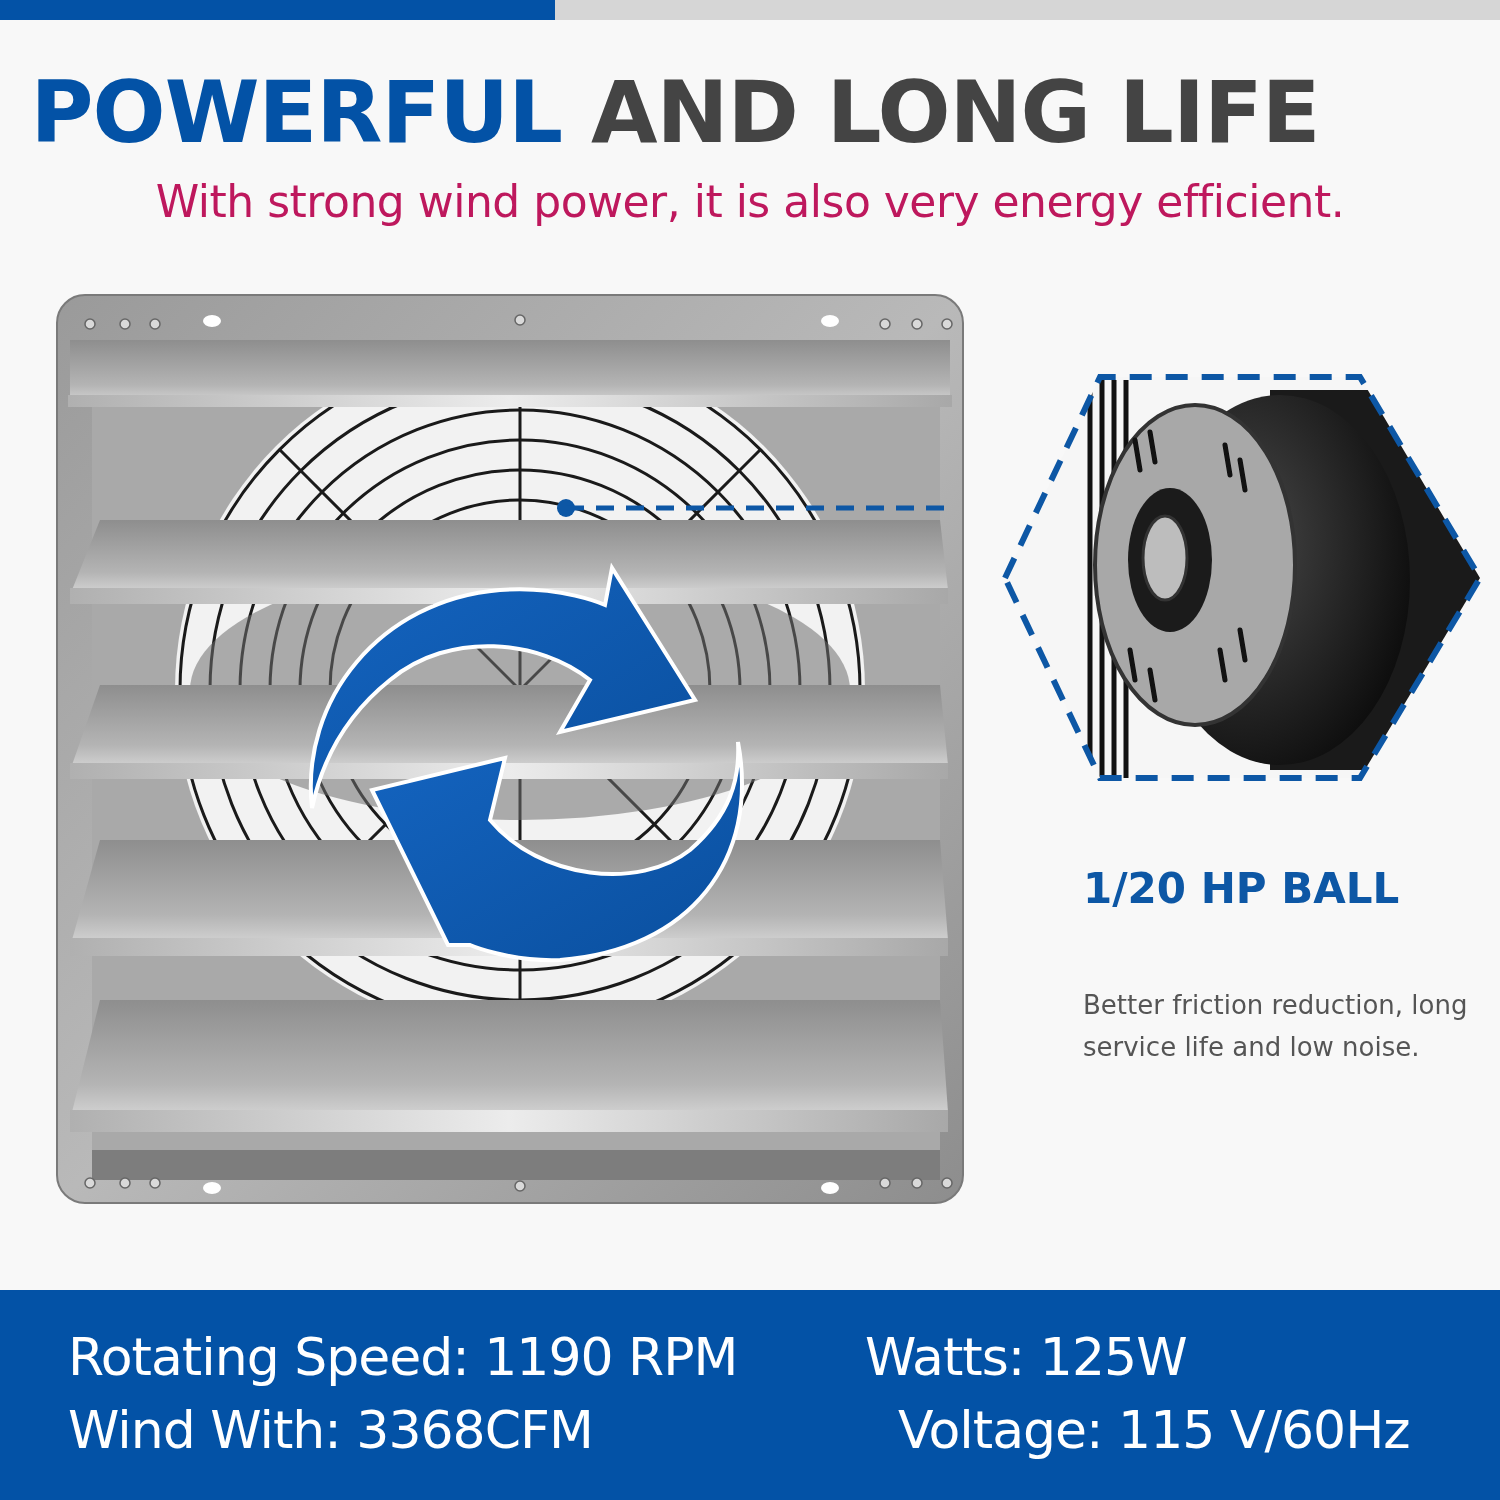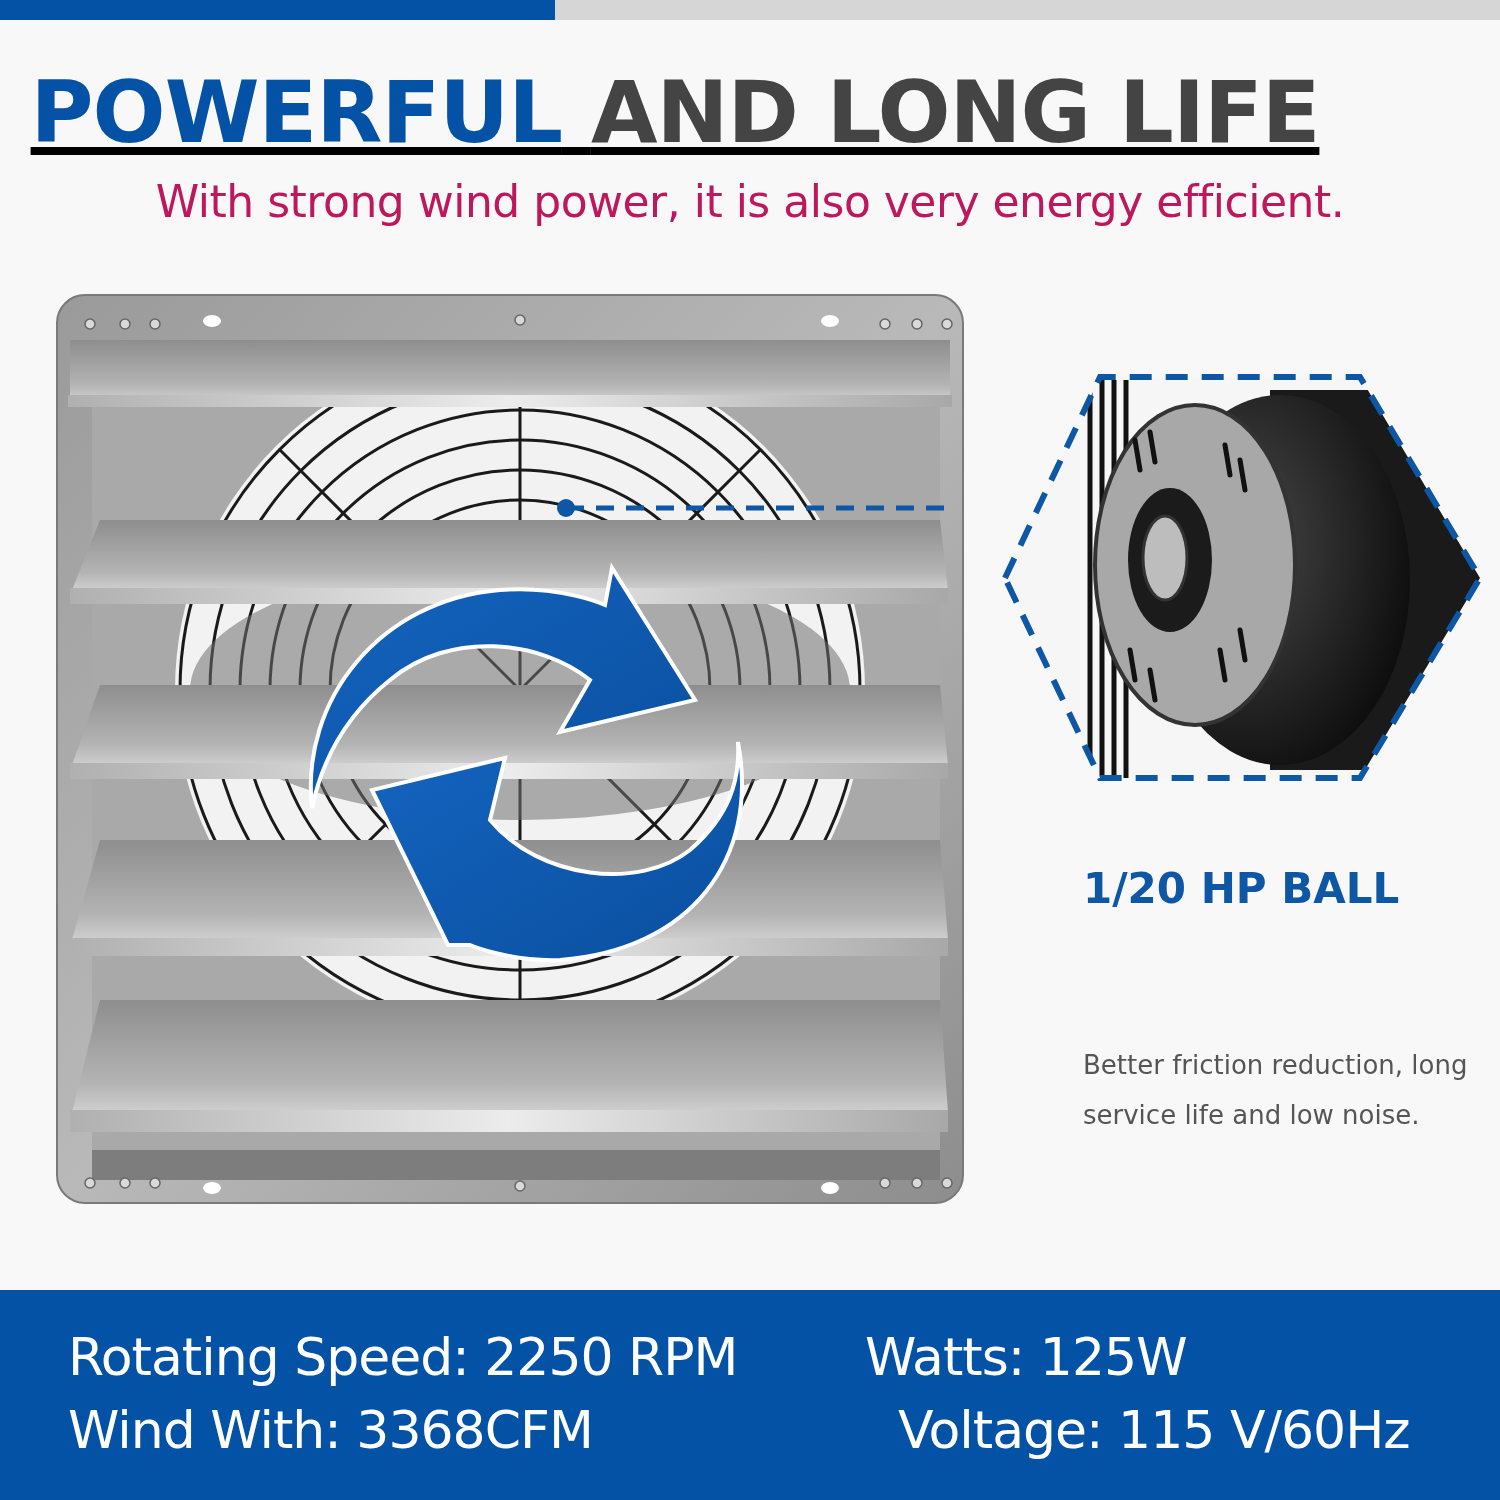--- a/index.html
+++ b/index.html
@@ -2,33 +2,33 @@
 <html><head>
 <meta charset="utf-8">
 <style>
   html, body { margin:0; padding:0; }
   body { width:1500px; height:1500px; background:#f8f8f8; position:relative; overflow:hidden;
          font-family:"DejaVu Sans", sans-serif; }
   .topbar-blue { position:absolute; left:0; top:0; width:555px; height:20px; background:#0352a6; }
   .topbar-gray { position:absolute; left:555px; top:0; width:945px; height:20px; background:#d6d6d6; }
   .headline { position:absolute; left:0; top:62px; width:1350px; text-align:center;
               font-family:"DejaVu Sans", sans-serif; font-weight:bold; font-size:86px;
-              letter-spacing:-1px; line-height:100px; white-space:nowrap;text-decoration:underline; }
+              letter-spacing:-1px; line-height:100px; white-space:nowrap; }
   .headline .hl-blue { color:#0352a6; }
   .headline .hl-dark { color:#444444; }
   .subhead { position:absolute; left:0; top:172px; width:1500px; text-align:center;
              font-family:"DejaVu Sans", sans-serif; font-size:44px; color:#be185d;
              line-height:60px; letter-spacing:-0.5px; }
   .product { position:absolute; left:0; top:0; width:1500px; height:1290px; }
   .spec-title { position:absolute; left:1083px; top:858px; width:400px;
                 font-family:"DejaVu Sans", sans-serif; font-weight:bold; font-size:42px;
                 color:#0d57a5; line-height:62px; }
-  .spec-desc { position:absolute; left:1083px; top:1040px; width:410px;
+  .spec-desc { position:absolute; left:1083px; top:984px; width:410px;
                font-family:"DejaVu Sans", sans-serif; font-size:26px; color:#555555;
-               line-height:50px; }
+               line-height:42px; }
   .spec-band { position:absolute; left:0; top:1290px; width:1500px; height:210px; background:#0352a6; }
   .spec-item { position:absolute; color:#ffffff; font-family:"DejaVu Sans", sans-serif;
                font-size:52px; line-height:70px; white-space:nowrap; letter-spacing:-1px; }
 </style>
 </head>
 <body>
 
 <div class="topbar-blue"></div>
 <div class="topbar-gray"></div>
 
@@ -160,16 +160,16 @@
   </g>
   <polygon points="1005,578 1100,377 1360,377 1480,578 1360,778 1100,778" fill="none" stroke="#0d57a5" stroke-width="6" stroke-dasharray="22,14"></polygon>
 </svg>
 
 <div class="spec-title">
   <div>1/20 HP BALL</div>
 </div>
 <div class="spec-desc">Better friction reduction, long service life and low noise.</div>
 
 <div class="spec-band"></div>
-<div class="spec-item" style="left:68px; top:1322px;">Rotating Speed: 2250 RPM</div>
+<div class="spec-item" style="left:68px; top:1322px;">Rotating Speed: 1190 RPM</div>
 <div class="spec-item" style="left:68px; top:1395px;">Wind With: 3368CFM</div>
 <div class="spec-item" style="left:865px; top:1322px;">Watts: 125W</div>
 <div class="spec-item" style="left:898px; top:1395px;">Voltage: 115 V/60Hz</div>
 
 </body></html>

